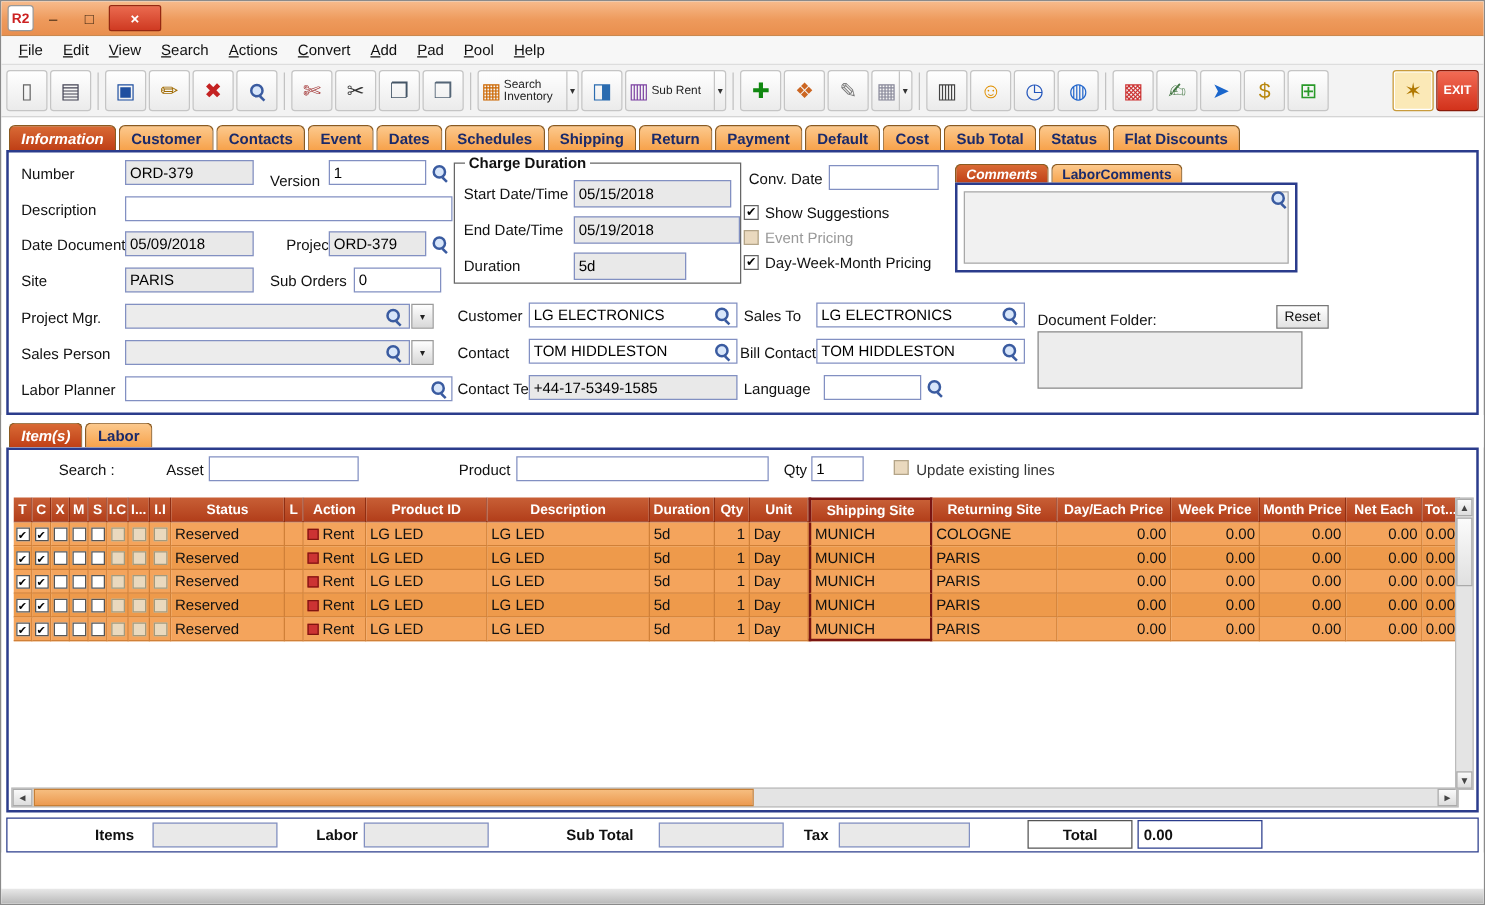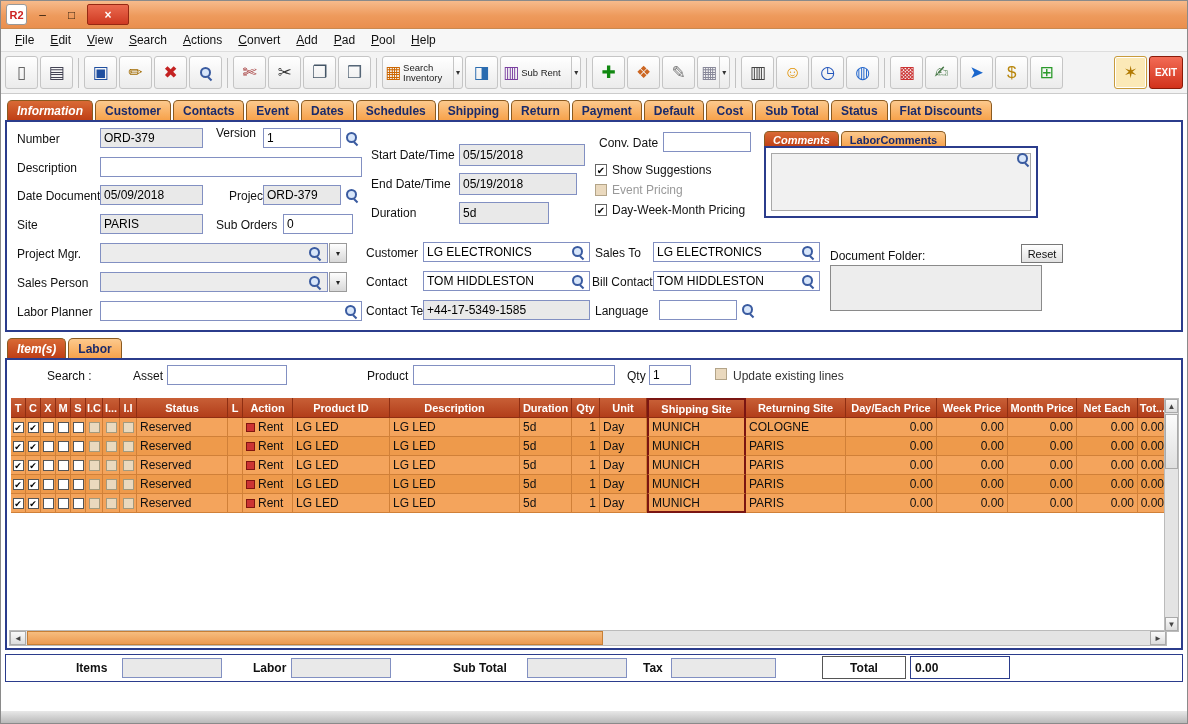--- a/index.html
+++ b/index.html
@@ -248,21 +248,21 @@
       <div class="tab">Default</div>
       <div class="tab">Cost</div>
       <div class="tab">Sub Total</div>
       <div class="tab">Status</div>
       <div class="tab">Flat Discounts</div>
     </div>
 
   <div class="panel info-panel">
     <span class="lbl" style="left:10px;top:10px">Number</span>
     <input class="fld ro" style="left: 93px; top: 6px; width: 103px;" readonly="" value="ORD-379">
-    <span class="lbl" style="left:209px;top:4px">Version</span>
+    <span class="lbl" style="left:209px;top:16px">Version</span>
     <input class="fld" style="left: 256px; top: 6px; width: 78px;" value="1">
     <span class="magbtn" style="left:337px;top:8px">
         <span class="mag"></span>
       </span>
 
     <span class="lbl" style="left:10px;top:39px">Description</span>
     <input class="fld" style="left: 93px; top: 35px; width: 262px;" value="">
 
     <span class="lbl" style="left:10px;top:67px">Date Document</span>
     <input class="fld ro" style="left: 93px; top: 63px; width: 103px;" readonly="" value="05/09/2018">
@@ -290,24 +290,27 @@
         <span class="mag"></span>
       </span>
     <span class="ddbtn" style="left:322px;top:150px">▾</span>
 
     <span class="lbl" style="left:10px;top:183px">Labor Planner</span>
     <input class="fld" style="left: 93px; top: 179px; width: 262px;" value="">
     <span class="magbtn" style="left:336px;top:181px">
         <span class="mag"></span>
       </span>
 
+    <fieldset class="group">
+      <legend>Charge Duration</legend>
+    </fieldset>
     <span class="lbl" style="left:364px;top:26px">Start Date/Time</span>
     <input class="fld ro" style="left: 452px; top: 22px; width: 126px; height: 22px;" readonly="" value="05/15/2018">
     <span class="lbl" style="left:364px;top:55px">End Date/Time</span>
-    <input class="fld ro" style="left: 452px; top: 51px; width: 118px; height: 22px;" readonly="" value="05/19/2018">
+    <input class="fld ro" style="left: 452px; top: 51px; width: 133px; height: 22px;" readonly="" value="05/19/2018">
     <span class="lbl" style="left:364px;top:84px">Duration</span>
     <input class="fld ro" style="left: 452px; top: 80px; width: 90px; height: 22px;" readonly="" value="5d">
 
     <span class="lbl" style="left:592px;top:14px">Conv. Date</span>
     <input class="fld" style="left: 656px; top: 10px; width: 88px;" value="">
 
     <div id="pricing-options" style="position:absolute;left:588px;top:38px">
         <div class="cbrow">
           <span class="fcb">✔</span>
           <span class="cblabel">Show Suggestions</span>

